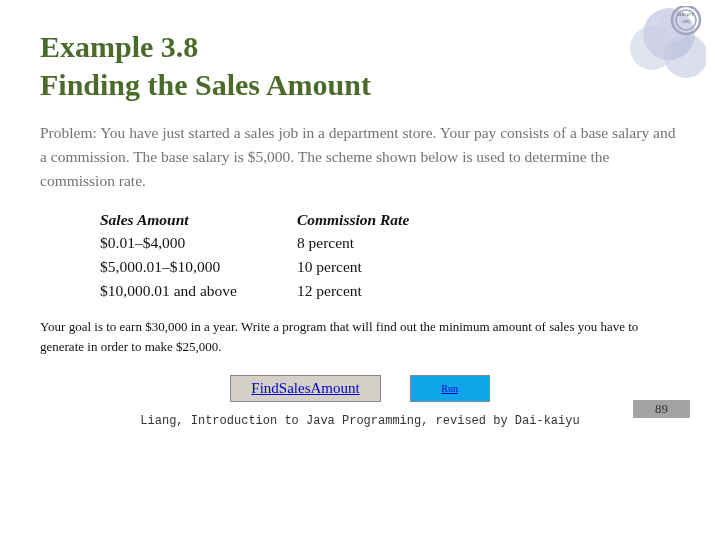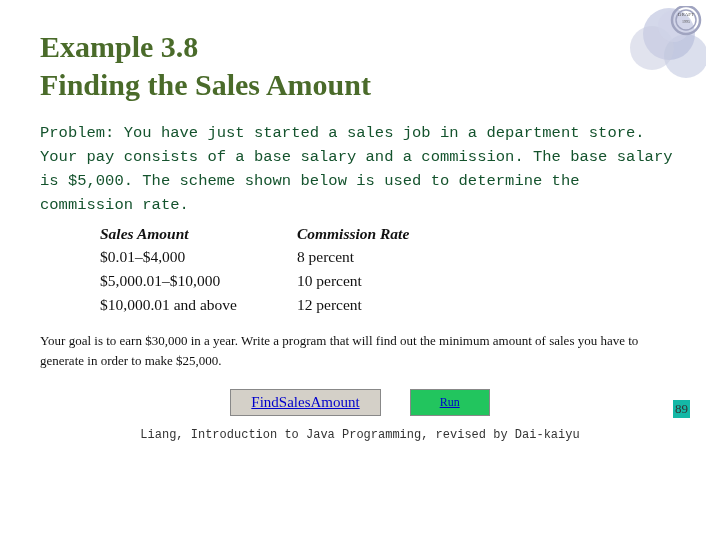--- a/index.html
+++ b/index.html
@@ -29,23 +29,22 @@
     .title-line {
       font-size: 30px;
       font-weight: bold;
       color: #4a6b2a;
       line-height: 1.25;
     }
 
     .problem-text {
       font-size: 15.5px;
       line-height: 1.55;
-      margin-bottom: 8px;
-      color: #14532d;
-      font-family: Liberation Mono, monospace;
+      margin-bottom: 18px;
+      color: #737373;
     }
 
     .table-section {
       display: flex;
       flex-direction: row;
       margin-left: 60px;
       margin-bottom: 14px;
       gap: 60px;
     }
 
@@ -83,24 +82,24 @@
       font-size: 15px;
       color: #0000cc;
       text-decoration: underline;
       cursor: pointer;
       font-family: 'Times New Roman', Times, serif;
       min-width: 140px;
       text-align: center;
     }
 
     .btn-run {
-      background: #22c55e;
+      background: #0ea5e9;
       border: 1px solid #888;
       padding: 4px 4px;
-      font-size: 12px;
+      font-size: 10px;
       color: #0000cc;
       text-decoration: underline;
       cursor: pointer;
       font-family: 'Times New Roman', Times, serif;
       min-width: 80px;
       text-align: center;
     }
 
     .footer {
       text-align: center;
@@ -109,22 +108,22 @@
       margin-top: 4px;
       font-family: Liberation Mono, monospace;
     }
 
     .page-num {
       position: absolute;
       bottom: 14px;
       right: 30px;
       font-size: 13px;
       color: #333;
-      background: #14b8a6;
-      padding: 1px 2px;
+      background: #a3a3a3;
+      padding: 1px 22px;
     }
 
     
     .deco-svg {
       position: absolute;
       top: 6px;
       right: 14px;
     }
   </style>
 </head>

